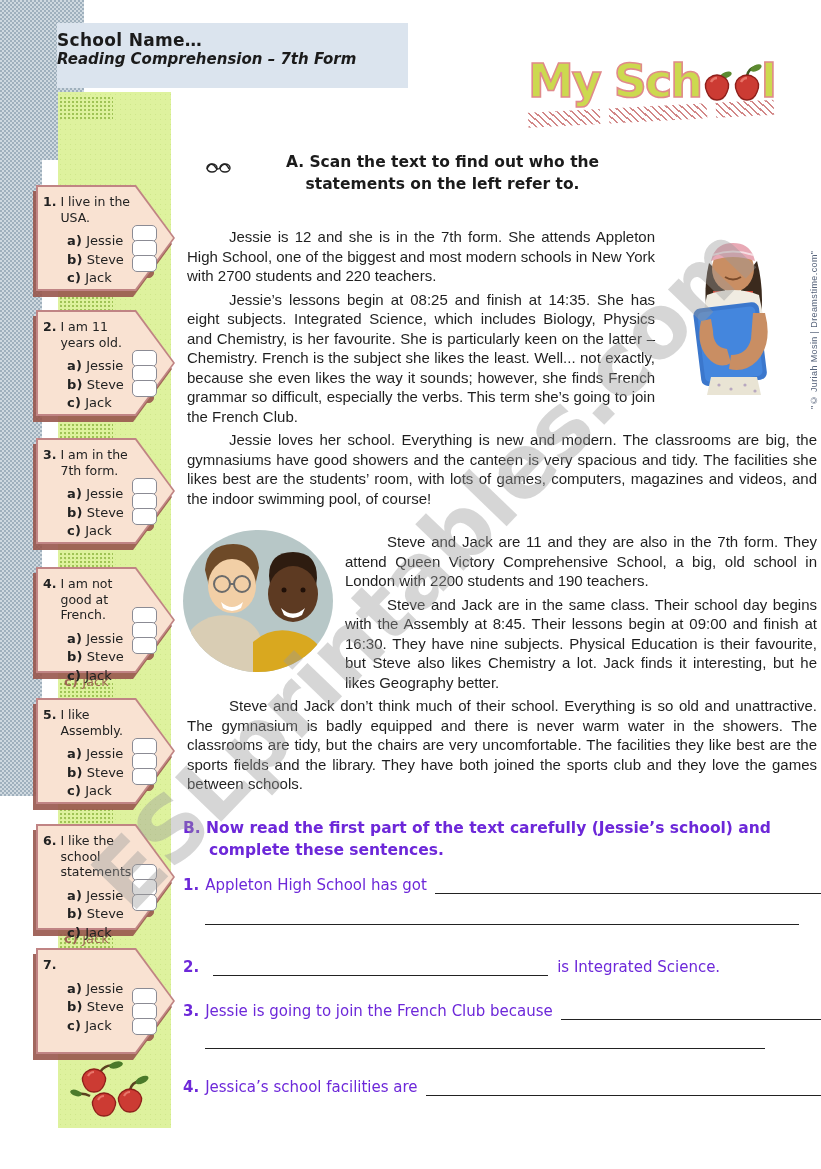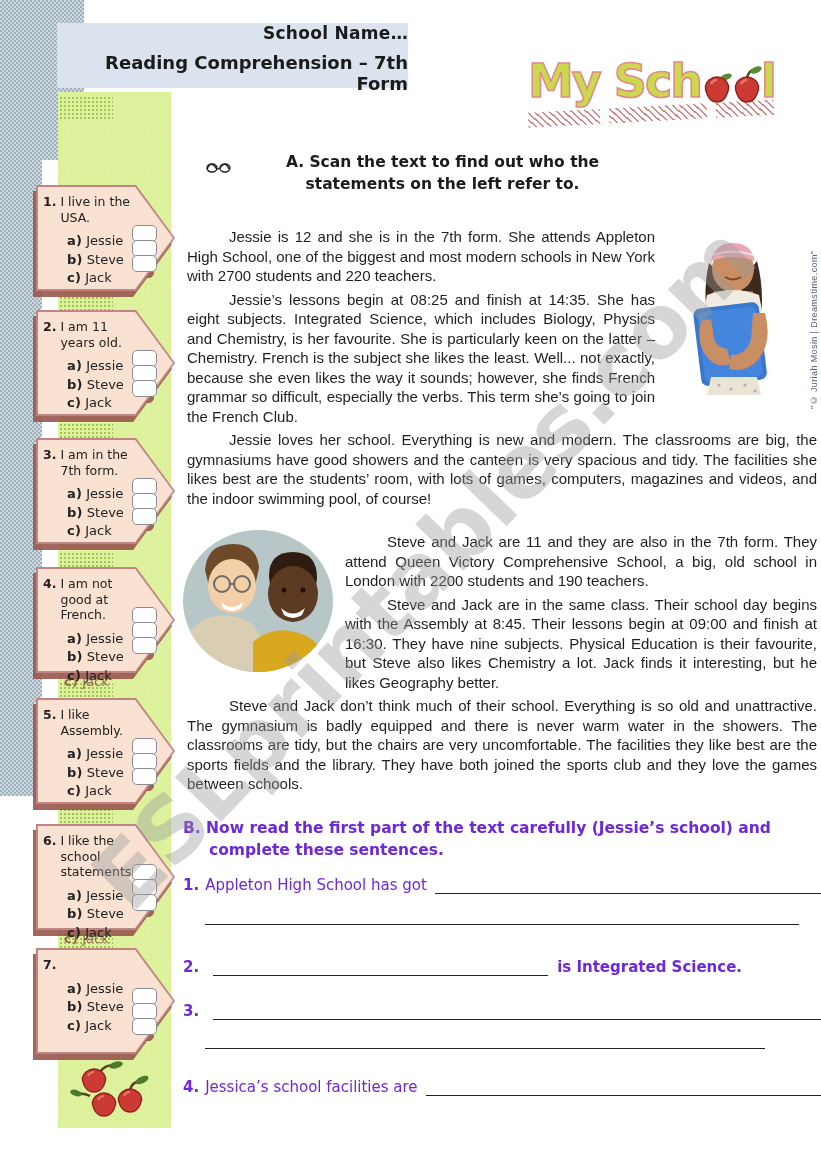--- a/index.html
+++ b/index.html
@@ -23,29 +23,29 @@
     background-size: 5px 5px;
   }
   .green-dot-sq {
     position:absolute; left:59px; width:54px; height:24px; z-index:2;
     background-image: radial-gradient(#9fc355 38%, transparent 40%);
     background-size: 4px 4px;
   }
   
   .header-box {
     position:absolute; left:57px; top:23px; width:351px; height:65px; z-index:4;
-    background:#dbe4ee; text-align:right; 
+    background:#dbe4ee; text-align:left; padding-top:7px;
     font-family:"DejaVu Sans", sans-serif; font-weight:700;
   }
   .header-box .line1 { font-size:17px; letter-spacing:0.3px; }
-  .header-box .line2 { font-size:18px; margin-top:9px; }
+  .header-box .line2 { font-size:15px; margin-top:0;font-style:italic; }
   
   .logo { position:absolute; left:528px; top:58px; width:280px; height:68px; z-index:4; }
   .logo-row {
-    position:relative; display:flex; align-items:flex-end; z-index:2;
+    position:relative; display:flex; align-items:flex-start; z-index:2;
     font-family:"DejaVu Sans", sans-serif; font-weight:700; font-size:46px;
     color:#ccd94f; -webkit-text-stroke:1.6px #e08a8a; letter-spacing:-2px; line-height:1;
   }
   .logo-apple { margin:6px -4px 0 -2px; }
   .logo-hatch { position:absolute; left:0; top:48px; width:255px; height:15px; z-index:1;
     transform:rotate(-3deg); display:flex; gap:9px; }
   .hatch-seg { height:100%;
     background: repeating-linear-gradient(45deg, rgba(195,95,95,0.75) 0 1.5px, transparent 1.5px 5px); }
   .hatch-seg.s1{width:72px}.hatch-seg.s2{width:98px}.hatch-seg.s3{width:58px}
   
@@ -87,21 +87,21 @@
     border-radius:50%; overflow:hidden; }
   
   .section-b { position:absolute; left:183px; top:818px; width:638px; z-index:5;
     font-family:"DejaVu Sans", sans-serif; font-size:15px; color:#6d28d9; }
   .section-b-heading { font-weight:700; font-size:15.5px; width:600px;
     padding-left:26px; text-indent:-26px; line-height:1.4; }
   .exb-row { display:flex; align-items:flex-end; }
   .exb-num { font-weight:700; margin-right:6px; }
   .exb-blank { flex:1; border-bottom:1.4px solid #222; height:17px; margin-left:8px; min-width:40px; }
   .exb-blank.fixed { flex:0 0 335px; }
-  .exb-after { margin-left:9px;font-weight:bold; }
+  .exb-after { margin-left:9px; }
   .exb-line { border-bottom:1.4px solid #222; }
   .r1 { margin-top:15px; }
   .l1 { margin:30px 0 0 22px; width:594px; }
   .r2 { margin-top:33px; }
   .r3 { margin-top:26px; }
   .l3 { margin:28px 0 0 22px; width:560px; }
   .r4 { margin-top:29px; }
   
   .apples-deco { position:absolute; left:70px; top:1060px; z-index:3; }
   .watermark { position:absolute; left:72px; top:858px; z-index:60; pointer-events:none;
@@ -381,20 +381,21 @@
     <div class="exb-line l1"></div>
 
     <div class="exb-row r2">
       <span class="exb-num">2.</span>
       <span class="exb-blank fixed"></span>
       <span class="exb-after">is Integrated Science.</span>
     </div>
 
     <div class="exb-row r3">
       <span class="exb-num">3.</span>
+      <span>Jessie is going to join the French Club because</span>
       <span class="exb-blank"></span>
     </div>
     <div class="exb-line l3"></div>
 
     <div class="exb-row r4">
       <span class="exb-num">4.</span>
       <span>Jessica’s school facilities are</span>
       <span class="exb-blank"></span>
     </div>
   </div>

